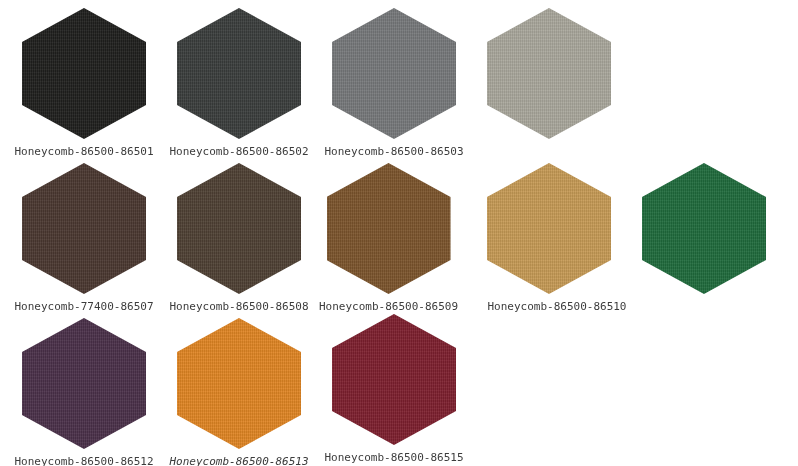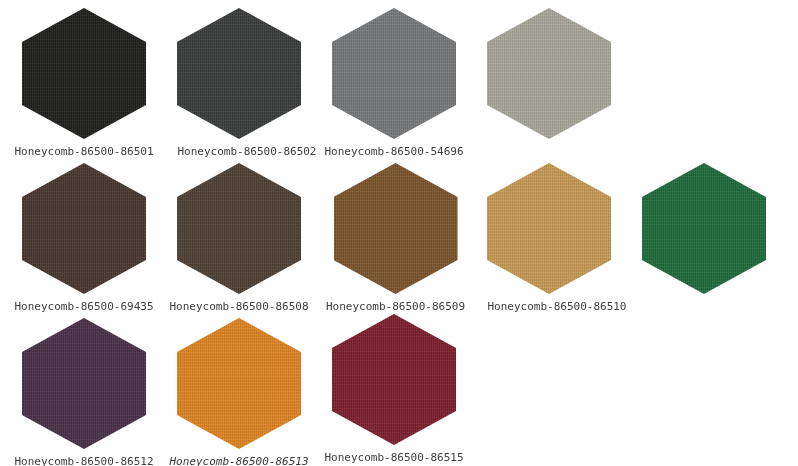--- a/index.html
+++ b/index.html
@@ -85,46 +85,46 @@
     <div class="swatch-cell" style="left: 6.5px; top: 0px;">
       <div class="hex-wrap">
         <div class="hex" style="width: 124px; height: 131px; background-color: rgb(31, 31, 29);"></div>
       </div>
       <div class="swatch-label" style="color: rgb(60, 60, 60);">Honeycomb-86500-86501</div>
     </div>
     <div class="swatch-cell" style="left: 161.5px; top: 0px;">
       <div class="hex-wrap">
         <div class="hex" style="width: 124px; height: 131px; background-color: rgb(58, 61, 60);"></div>
       </div>
-      <div class="swatch-label" style="color: rgb(60, 60, 60); text-align: right;">Honeycomb-86500-86502</div>
+      <div class="swatch-label" style="color: rgb(60, 60, 60);">Honeycomb-86500-86502</div>
     </div>
     <div class="swatch-cell" style="left: 316.5px; top: 0px;">
       <div class="hex-wrap">
         <div class="hex" style="width: 124px; height: 131px; background-color: rgb(118, 120, 122);"></div>
       </div>
-      <div class="swatch-label" style="color: rgb(60, 60, 60);">Honeycomb-86500-54696</div>
+      <div class="swatch-label" style="color: rgb(60, 60, 60);">Honeycomb-86500-86503</div>
     </div>
     <div class="swatch-cell" style="left: 471.5px; top: 0px;">
       <div class="hex-wrap">
         <div class="hex" style="width: 124px; height: 131px; background-color: rgb(169, 167, 156);"></div>
       </div>
     </div>
     <div class="swatch-cell" style="left: 6.5px; top: 155px;">
       <div class="hex-wrap">
         <div class="hex" style="width: 124px; height: 131px; background-color: rgb(74, 55, 48);"></div>
       </div>
-      <div class="swatch-label" style="color: rgb(60, 60, 60);">Honeycomb-86500-69435</div>
+      <div class="swatch-label" style="color: rgb(60, 60, 60);">Honeycomb-77400-86507</div>
     </div>
     <div class="swatch-cell" style="left: 161.5px; top: 155px;">
       <div class="hex-wrap">
         <div class="hex" style="width: 124px; height: 131px; background-color: rgb(78, 64, 51);"></div>
       </div>
       <div class="swatch-label" style="color: rgb(60, 60, 60);">Honeycomb-86500-86508</div>
     </div>
-    <div class="swatch-cell" style="left: 318px; top: 155px;">
+    <div class="swatch-cell" style="left: 311px; top: 155px;">
       <div class="hex-wrap">
         <div class="hex" style="width: 124px; height: 131px; background-color: rgb(123, 84, 44);"></div>
       </div>
       <div class="swatch-label" style="color: rgb(60, 60, 60);">Honeycomb-86500-86509</div>
     </div>
     <div class="swatch-cell" style="left: 471.5px; top: 155px;">
       <div class="hex-wrap">
         <div class="hex" style="width: 124px; height: 131px; background-color: rgb(198, 154, 85);"></div>
       </div>
       <div class="swatch-label" style="color: rgb(60, 60, 60); text-align: right;">Honeycomb-86500-86510</div>

